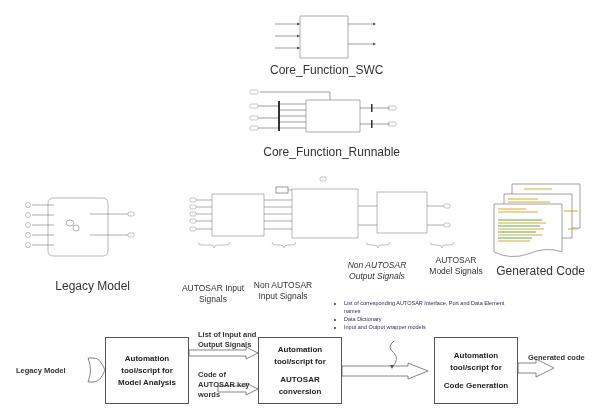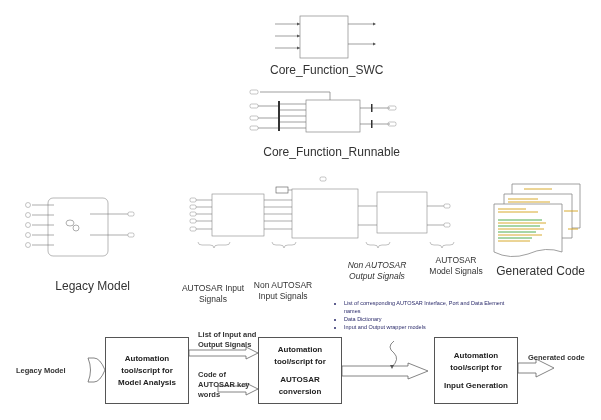--- a/index.html
+++ b/index.html
@@ -206,16 +206,16 @@
 <ul class="abs bullets" style="left:332px;top:299px;width:170px;">
   <li>List of corresponding AUTOSAR Interface, Port and Data Element names</li>
   <li>Data Dictionary</li>
   <li>Input and Output wrapper models</li>
 </ul>
 
 <div class="box" style="left:434px;top:337px;width:84px;height:67px;">
   <div>Automation</div>
   <div>tool/script for</div>
   <div style="height:6px"></div>
-  <div>Input Generation</div>
+  <div>Code Generation</div>
 </div>
 
 <div class="abs flow-label" style="left:528px;top:353px;white-space:nowrap;">Generated code</div>
 
 </body></html>

